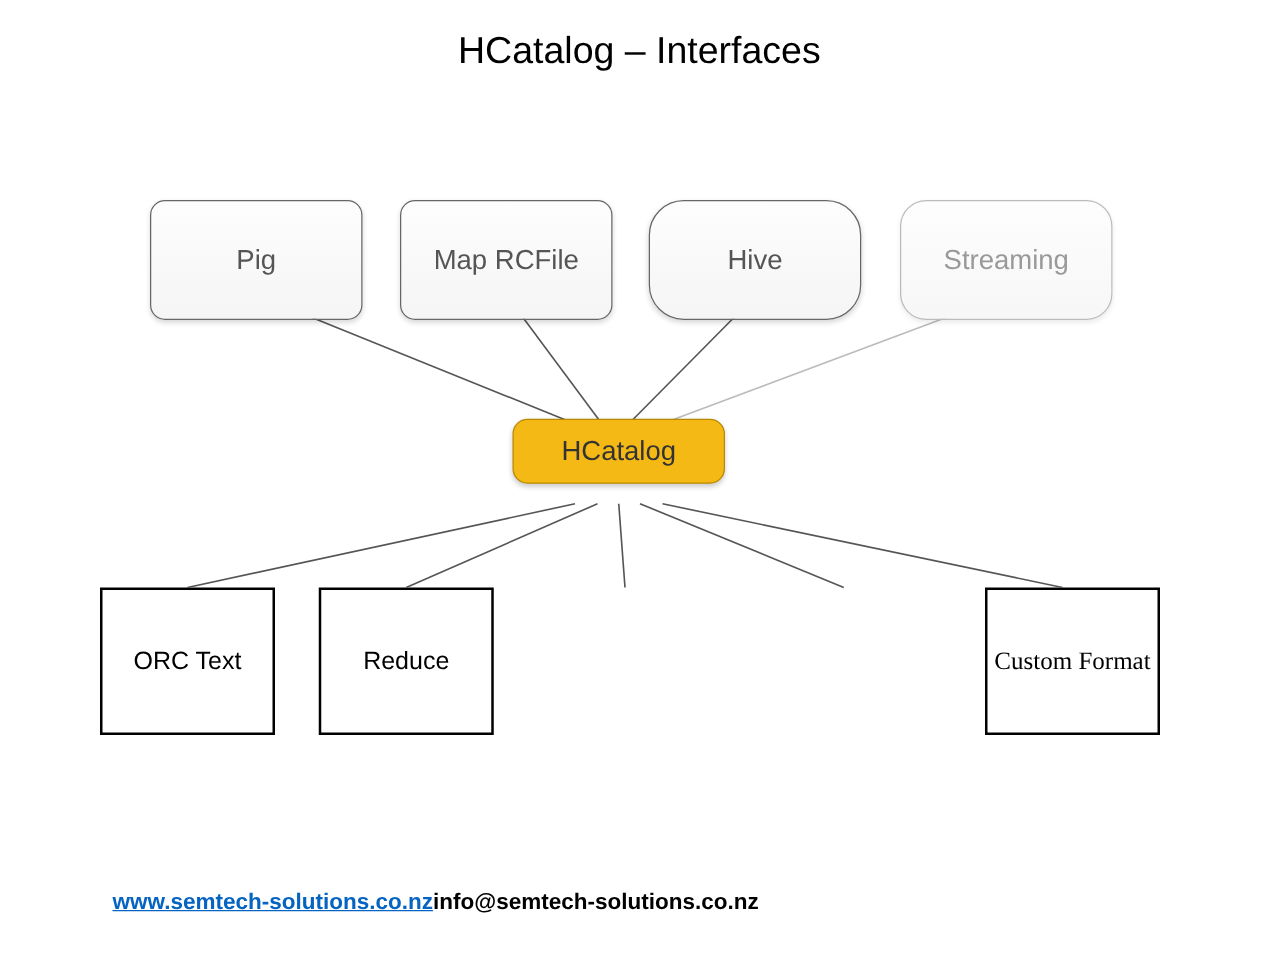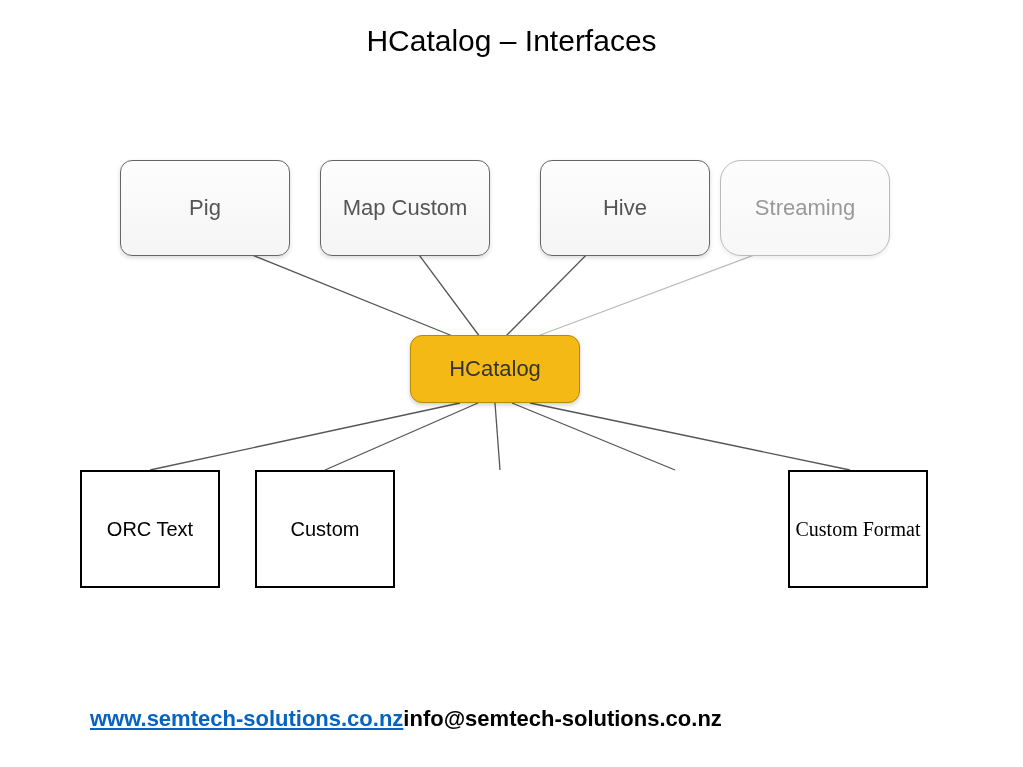--- a/index.html
+++ b/index.html
@@ -57,29 +57,29 @@
   }
   .top-node.faded {
     border-color: #bbb;
     color: #999;
     box-shadow: 0 2px 4px rgba(0,0,0,0.08);
     background: linear-gradient(#fdfdfd, #f7f7f7);
     border-radius: 21px;
   }
   .n-pig      { left: 60px; }
   .n-mapr     { left: 260px; }
-  .n-hive     { left: 480px; }
+  .n-hive     { left: 459px; border-radius: 28px; }
   .n-stream   { left: 660px; }
 
   
   .center-node {
     top: 205px;
     left: 350px;
     width: 170px;
-    height: 68px;
+    height: 52px;
     border: 1px solid #b98a00;
     border-radius: 12px;
     background: #f5b915;
     color: #333;
     font-size: 22px;
     box-shadow: 0 2px 4px rgba(0,0,0,0.2);
   }
 
   
   .bottom-node {
@@ -110,21 +110,21 @@
     stroke-width: 1.3;
   }
   svg.lines line.faded {
     stroke: #bbb;
   }
 
   .footer {
     position: absolute;
     left: 90px;
     bottom: 35px;
-    font-size: 22px;
+    font-size: 18px;
     font-weight: bold;
     color: #000;
   }
   .footer .link {
     color: #0563c1;
     text-decoration: underline;
     cursor: pointer;
   }
 </style>
 </head>
@@ -142,27 +142,27 @@
     <line x1="745" y1="106" x2="475" y2="207" class="faded"></line>
 
     <line x1="400" y1="273" x2="90" y2="340"></line>
     <line x1="418" y1="273" x2="265" y2="340"></line>
     <line x1="435" y1="273" x2="440" y2="340"></line>
     <line x1="452" y1="273" x2="615" y2="340"></line>
     <line x1="470" y1="273" x2="790" y2="340"></line>
   </svg>
 
   <div class="node top-node n-pig">Pig</div>
-  <div class="node top-node n-mapr">Map Custom</div>
+  <div class="node top-node n-mapr">Map RCFile</div>
   <div class="node top-node n-hive">Hive</div>
   <div class="node top-node n-stream faded">Streaming</div>
 
   <div class="node center-node">HCatalog</div>
 
   <div class="node bottom-node n-orc">ORC Text</div>
-  <div class="node bottom-node n-rc">Custom</div>
+  <div class="node bottom-node n-rc">Reduce</div>
   <div class="node bottom-node n-custom">Custom Format</div>
 
 </div>
 
 <div class="footer">
   <span class="link">www.semtech-solutions.co.nz</span><span>info@semtech-solutions.co.nz</span>
 </div>
 
 </body></html>

